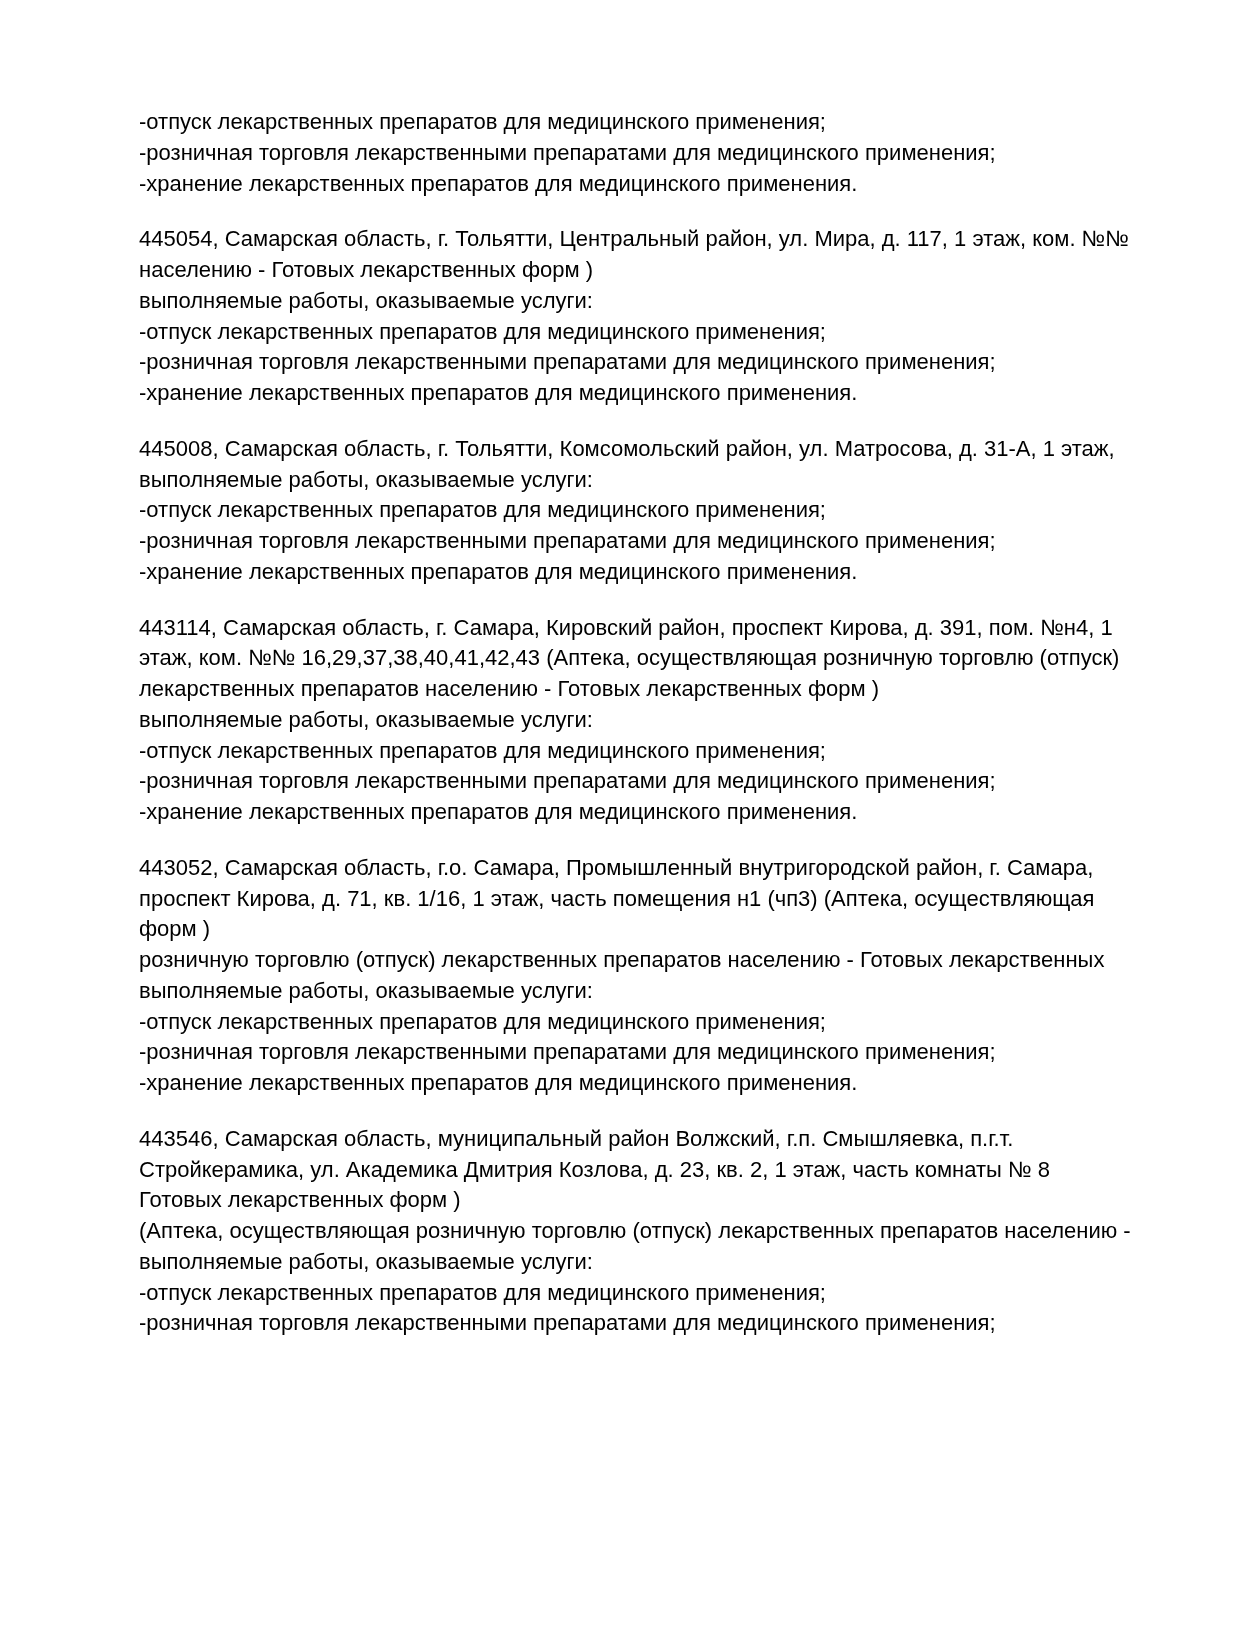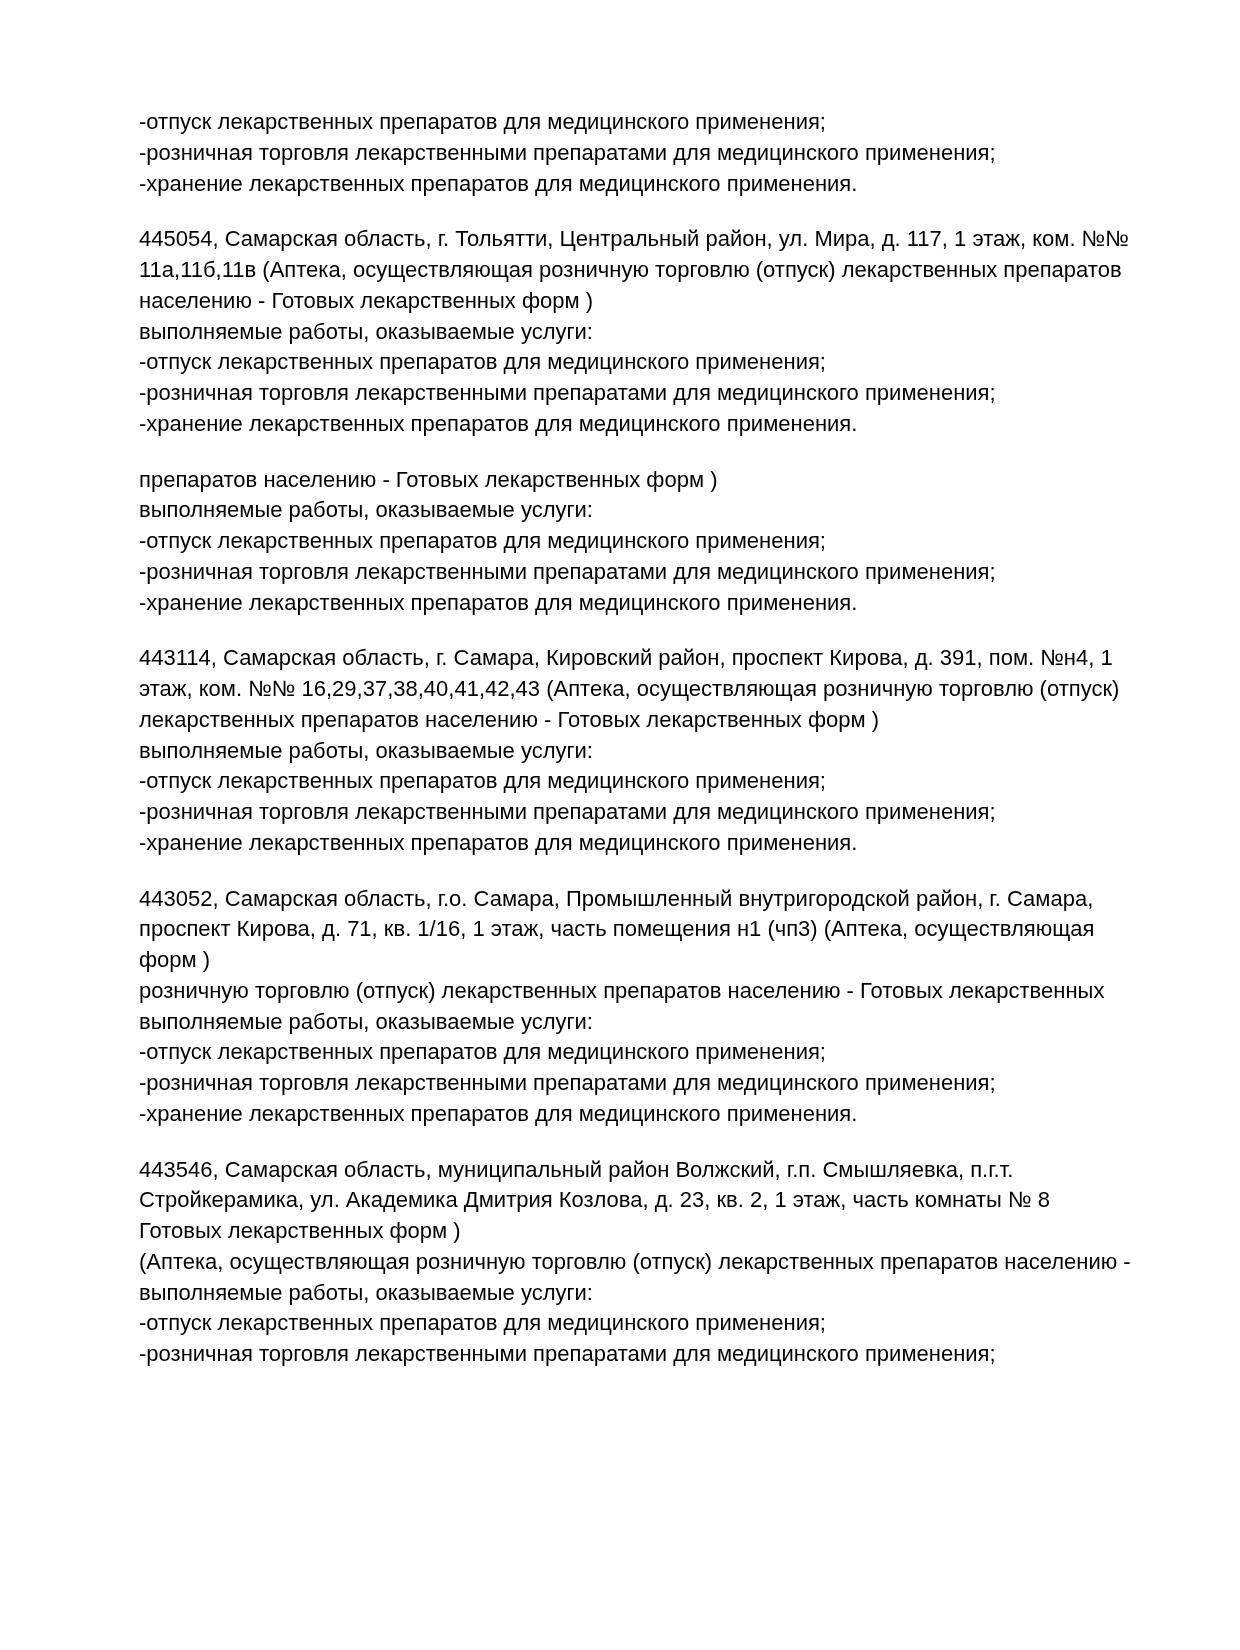--- a/index.html
+++ b/index.html
@@ -40,29 +40,28 @@
 
 <div class="page">
   <div class="content">
       <div class="para">
         <div class="line">-отпуск лекарственных препаратов для медицинского применения;</div>
         <div class="line">-розничная торговля лекарственными препаратами для медицинского применения;</div>
         <div class="line">-хранение лекарственных препаратов для медицинского применения.</div>
       </div>
       <div class="para">
         <div class="line">445054, Самарская область, г. Тольятти, Центральный район, ул. Мира, д. 117, 1 этаж, ком. №№</div>
-        <div class="line">11а,11б,11в (Аптека, осуществляющая розничную торговлю (отпуск) лекарственных препаратов</div>
         <div class="line">населению - Готовых лекарственных форм )</div>
         <div class="line">выполняемые работы, оказываемые услуги:</div>
         <div class="line">-отпуск лекарственных препаратов для медицинского применения;</div>
         <div class="line">-розничная торговля лекарственными препаратами для медицинского применения;</div>
         <div class="line">-хранение лекарственных препаратов для медицинского применения.</div>
       </div>
       <div class="para">
-        <div class="line">препаратов населению - Готовых лекарственных форм )</div>
+        <div class="line">445008, Самарская область, г. Тольятти, Комсомольский район, ул. Матросова, д. 31-А, 1 этаж,</div>
         <div class="line">выполняемые работы, оказываемые услуги:</div>
         <div class="line">-отпуск лекарственных препаратов для медицинского применения;</div>
         <div class="line">-розничная торговля лекарственными препаратами для медицинского применения;</div>
         <div class="line">-хранение лекарственных препаратов для медицинского применения.</div>
       </div>
       <div class="para">
         <div class="line">443114, Самарская область, г. Самара, Кировский район, проспект Кирова, д. 391, пом. №н4, 1</div>
         <div class="line">этаж, ком. №№ 16,29,37,38,40,41,42,43 (Аптека, осуществляющая розничную торговлю (отпуск)</div>
         <div class="line">лекарственных препаратов населению - Готовых лекарственных форм )</div>
         <div class="line">выполняемые работы, оказываемые услуги:</div>

